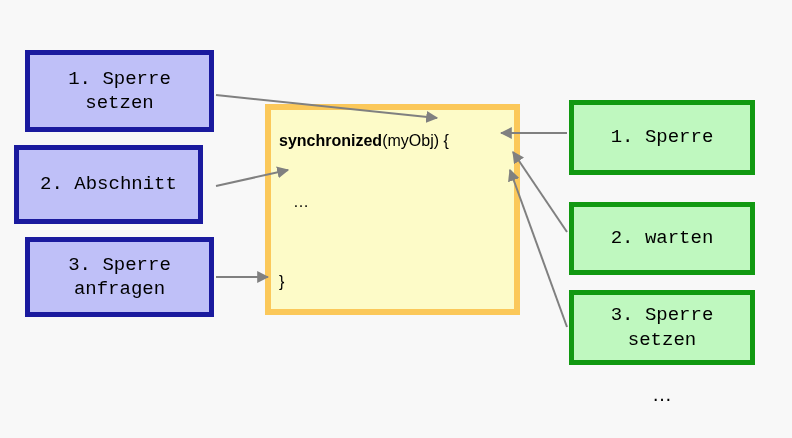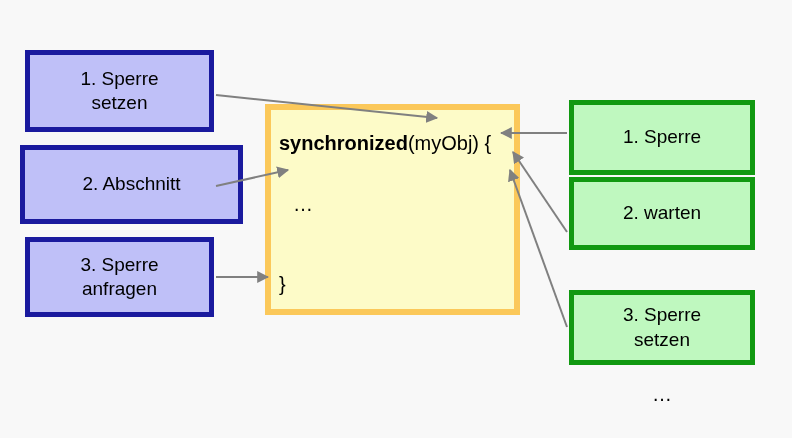--- a/index.html
+++ b/index.html
@@ -40,21 +40,21 @@
     font-size: 19px;
   }
   .box-code {
     background: #fdfbc8;
     border: 6px solid #fbc85a;
     display: block;
     text-align: left;
   }
   .code-line {
     position: absolute;
-    font-size: 20px;
+    font-size: 16px;
     color: #000000;
     white-space: pre;
     line-height: 1;
   }
   .code-kw {
     font-weight: bold;
   }
   .ellipsis-free {
     position: absolute;
     font-size: 20px;
@@ -65,52 +65,53 @@
   svg.arrows {
     position: absolute;
     left: 0;
     top: 0;
     width: 792px;
     height: 438px;
     pointer-events: none;
   }
   .boxline {
     display: block;
+    font-family: Liberation Mono, monospace;
   }
 </style>
 </head>
 <body>
 
 <div id="stage">
 
   <div class="box box-blue" style="left:25px; top:50px; width:189px; height:82px;">
     <span class="boxline">1. Sperre</span>
     <span class="boxline">setzen</span>
   </div>
 
-  <div class="box box-blue" style="left:20px; top:145px; width:223px; height:79px;gap:47px;">
+  <div class="box box-blue" style="left:14px; top:145px; width:189px; height:79px;gap:47px;">
     <span class="boxline">2. Abschnitt</span>
   </div>
 
   <div class="box box-blue" style="left:25px; top:237px; width:189px; height:80px;">
     <span class="boxline">3. Sperre</span>
     <span class="boxline">anfragen</span>
   </div>
 
   <div class="box box-code" style="left:265px; top:104px; width:255px; height:211px;">
     <div class="code-line" style="left:8px; top:23px;"><span class="code-kw">synchronized</span><span>(myObj) {</span></div>
     <div class="code-line" style="left:22px; top:84px;">…</div>
     <div class="code-line" style="left:8px; top:164px;">}</div>
   </div>
 
   <div class="box box-green" style="left:569px; top:100px; width:186px; height:75px;">
     <span class="boxline">1. Sperre</span>
   </div>
 
-  <div class="box box-green" style="left:569px; top:177px; width:186px; height:73px;">
+  <div class="box box-green" style="left:569px; top:202px; width:186px; height:73px;">
     <span class="boxline">2. warten</span>
   </div>
 
   <div class="box box-green" style="left:569px; top:290px; width:186px; height:75px;">
     <span class="boxline">3. Sperre</span>
     <span class="boxline">setzen</span>
   </div>
 
   <div class="ellipsis-free" style="left:569px; top:384px; width:186px;">…</div>
 

